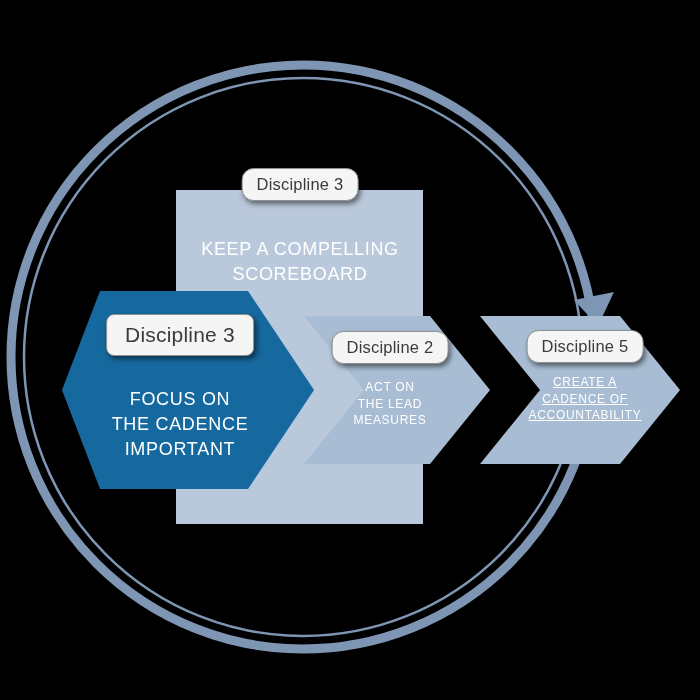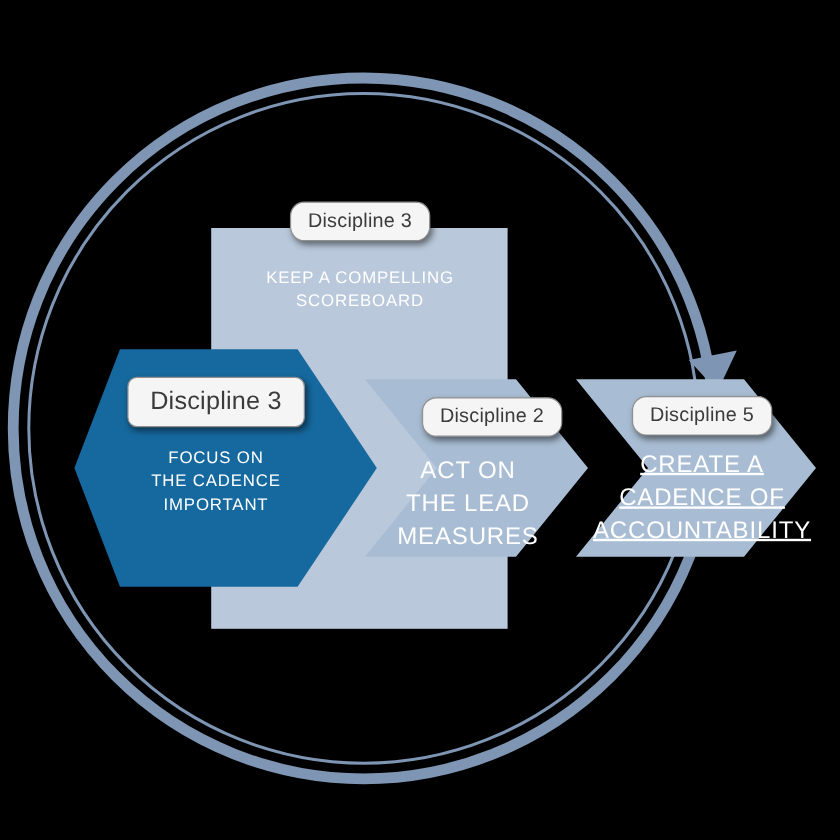--- a/index.html
+++ b/index.html
@@ -47,22 +47,22 @@
   }
   .body-text {
     position: absolute;
     transform: translateX(-50%);
     color: var(--body-text);
     text-align: center;
     white-space: pre-line;
     letter-spacing: 0.7px;
     line-height: 1.38;
   }
-  .t19 { font-size: 14px; }
-  .t16 { font-size: 20px; }
+  .t19 { font-size: 18px; margin-top: 15px; }
+  .t16 { font-size: 12px; }
 </style>
 </head>
 <body>
 
 <div class="canvas">
 
   <svg width="700" height="700" viewBox="0 0 700 700">
     <g class="shape-shadow">
       <circle class="ring" cx="303" cy="357" r="292" stroke-width="9"></circle>
       <circle class="ring" cx="303" cy="357" r="279" stroke-width="2.5"></circle>
@@ -76,21 +76,21 @@
 
   <div class="label" style="left:300px; top:168px;">Discipline 3</div>
   <div class="body-text t19" style="left:300px; top:222px; width:280px;">KEEP A COMPELLING
 SCOREBOARD</div>
 
   <div class="label big" style="left:180px; top:314px;">Discipline 3</div>
   <div class="body-text t19" style="left:180px; top:372px; width:220px;">FOCUS ON
 THE CADENCE
 IMPORTANT</div>
 
-  <div class="label" style="left:410px; top:331px;">Discipline 2</div>
+  <div class="label" style="left:390px; top:331px;">Discipline 2</div>
   <div class="body-text t16" style="left:390px; top:379px; width:160px;">ACT ON
 THE LEAD
 MEASURES</div>
 
   <div class="label" style="left:585px; top:330px;">Discipline 5</div>
   <div class="body-text t16" style="left:585px; top:374px; width:200px;text-decoration:underline;">CREATE A
 CADENCE OF
 ACCOUNTABILITY</div>
 
 </div>

